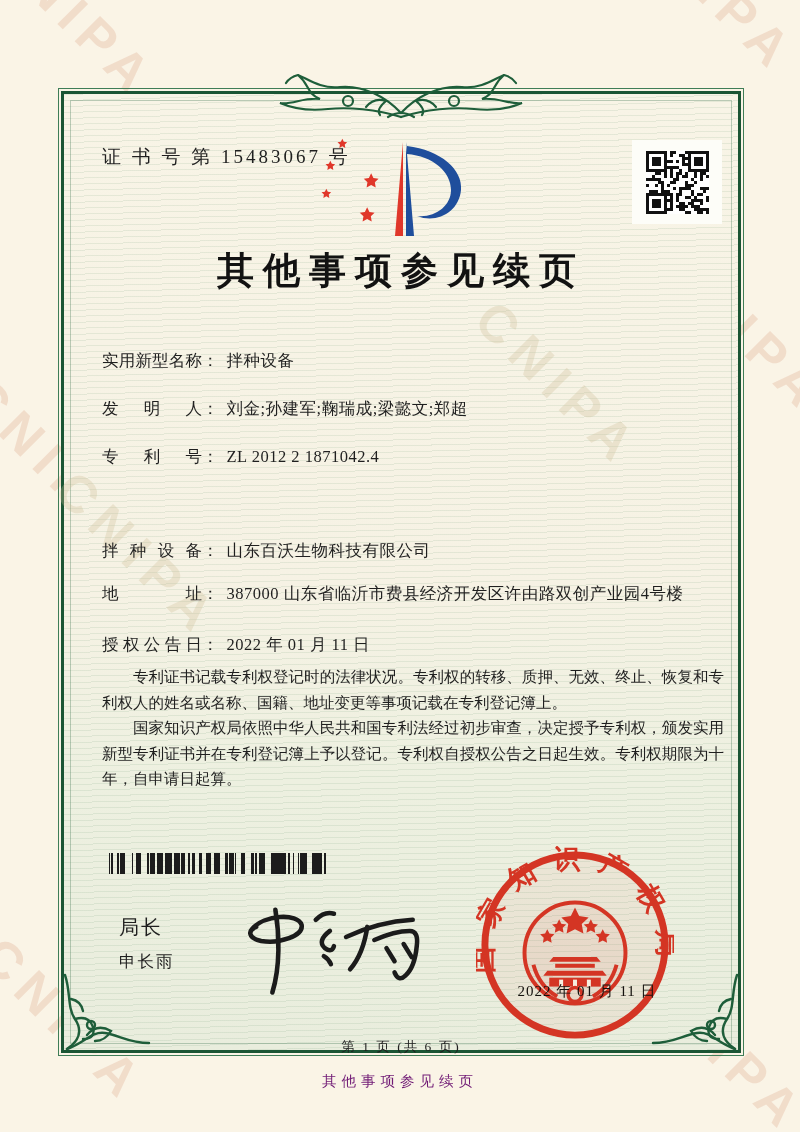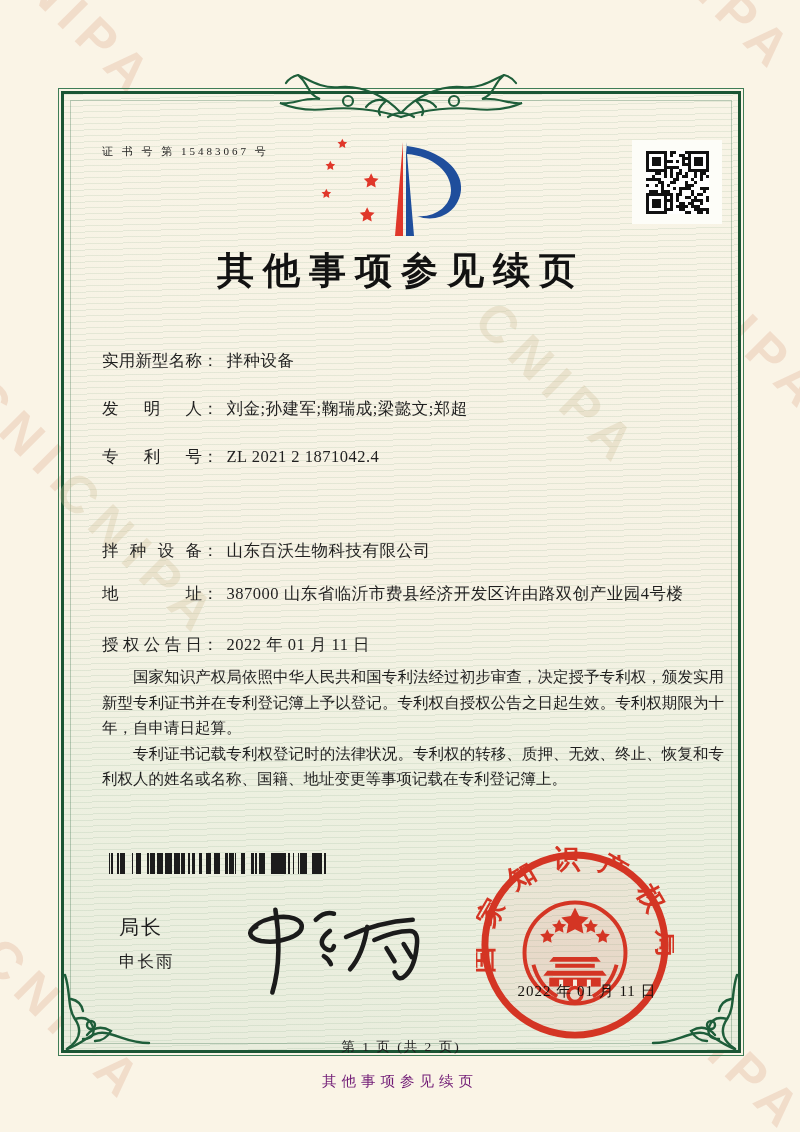--- a/index.html
+++ b/index.html
@@ -25,21 +25,21 @@
   }
   .frame-thick{
     width:100%;height:100%;box-sizing:border-box;
     border:3px solid #1b5534;position:relative;
     background:
       repeating-linear-gradient(178.5deg, rgba(98,148,108,.13) 0 1px, rgba(0,0,0,0) 1px 6px),
       linear-gradient(180deg,#f8f4e6 0%,#f6f2e4 52%,#edf0e0 72%,#e9eddd 100%);
   }
   .frame-inner-line{position:absolute;inset:6px;border:1px solid rgba(70,120,85,.35);pointer-events:none;}
   
-  .cert-no{position:absolute;left:38px;top:50px;font-size:11px;letter-spacing:3px;}
+  .cert-no{position:absolute;left:38px;top:50px;font-size:19px;letter-spacing:3px;}
   .logo{position:absolute;left:50%;top:42px;transform:translateX(-50%);width:160px;height:104px;}
   .qr-box{position:absolute;right:16px;top:46px;width:90px;height:84px;background:#fdfdf8;display:flex;align-items:center;justify-content:center;}
   .qr{width:63px;height:63px;display:grid;grid-template-columns:repeat(21,3px);grid-auto-rows:3px;background:#fff;}
   .qr i{display:block;}
   .qr i.d{background:#111;}
   .title{
     position:absolute;left:0;right:0;top:152px;text-align:center;
     font-size:37px;font-weight:bold;letter-spacing:9px;color:#121212;
   }
   
@@ -590,35 +590,35 @@
 
     <div class="title">其他事项参见续页</div>
 
     <div class="row" style="top:302px">
       <span class="flabel">发明人</span><span class="colon">：</span><span class="fvalue">刘金;孙建军;鞠瑞成;梁懿文;郑超</span>
     </div>
     <div class="row" style="top:254px">
       <span class="flabel">实用新型名称</span><span class="colon">：</span><span class="fvalue">拌种设备</span>
     </div>
     <div class="row" style="top:350px">
-      <span class="flabel">专利号</span><span class="colon">：</span><span class="fvalue">ZL 2021 2 1871042.4</span>
+      <span class="flabel">专利号</span><span class="colon">：</span><span class="fvalue">ZL 2012 2 1871042.4</span>
     </div>
     <div class="row" style="top:444px">
       <span class="flabel">拌种设备</span><span class="colon">：</span><span class="fvalue">山东百沃生物科技有限公司</span>
     </div>
     <div class="row" style="top:487px">
       <span class="flabel">地址</span><span class="colon">：</span><span class="fvalue" style="max-width:468px">387000 山东省临沂市费县经济开发区许由路双创产业园4号楼</span>
     </div>
     <div class="row" style="top:538px">
       <span class="flabel">授权公告日</span><span class="colon">：</span><span class="fvalue">2022 年 01 月 11 日</span>
     </div>
 
     <div class="paras">
+      <p>专利证书记载专利权登记时的法律状况。专利权的转移、质押、无效、终止、恢复和专利权人的姓名或名称、国籍、地址变更等事项记载在专利登记簿上。</p>
       <p>国家知识产权局依照中华人民共和国专利法经过初步审查，决定授予专利权，颁发实用新型专利证书并在专利登记簿上予以登记。专利权自授权公告之日起生效。专利权期限为十年，自申请日起算。</p>
-      <p>专利证书记载专利权登记时的法律状况。专利权的转移、质押、无效、终止、恢复和专利权人的姓名或名称、国籍、地址变更等事项记载在专利登记簿上。</p>
     </div>
 
     <div class="barcode" id="barcode">
         <i style="width: 3px;"></i>
         <i class="b" style="width: 1px;"></i>
         <i style="width: 1px;"></i>
         <i class="b" style="width: 1px;"></i>
         <i class="b" style="width: 1px;"></i>
         <i style="width: 2px;"></i>
         <i style="width: 2px;"></i>
@@ -767,17 +767,17 @@
         <rect x="74" y="133" width="52" height="9"></rect>
         <rect x="84" y="135" width="4" height="7" fill="#f6efe0"></rect>
         <rect x="98" y="135" width="4" height="7" fill="#f6efe0"></rect>
         <rect x="112" y="135" width="4" height="7" fill="#f6efe0"></rect>
         <circle cx="100" cy="150" r="7" fill="none" stroke="#d43524" stroke-width="3.5"></circle>
         <path d="M58 120 q6 22 24 32 M142 120 q-6 22 -24 32" fill="none" stroke="#d43524" stroke-width="4"></path>
       </g>
     </svg>
     <div class="seal-date">2022 年 01 月 11 日</div>
 
-    <div class="page-no">第 1 页 (共 2 页)</div>
+    <div class="page-no">第 1 页 (共 6 页)</div>
   </div>
 </div>
 
 <div class="continuation">其他事项参见续页</div>
 
 </body></html>

